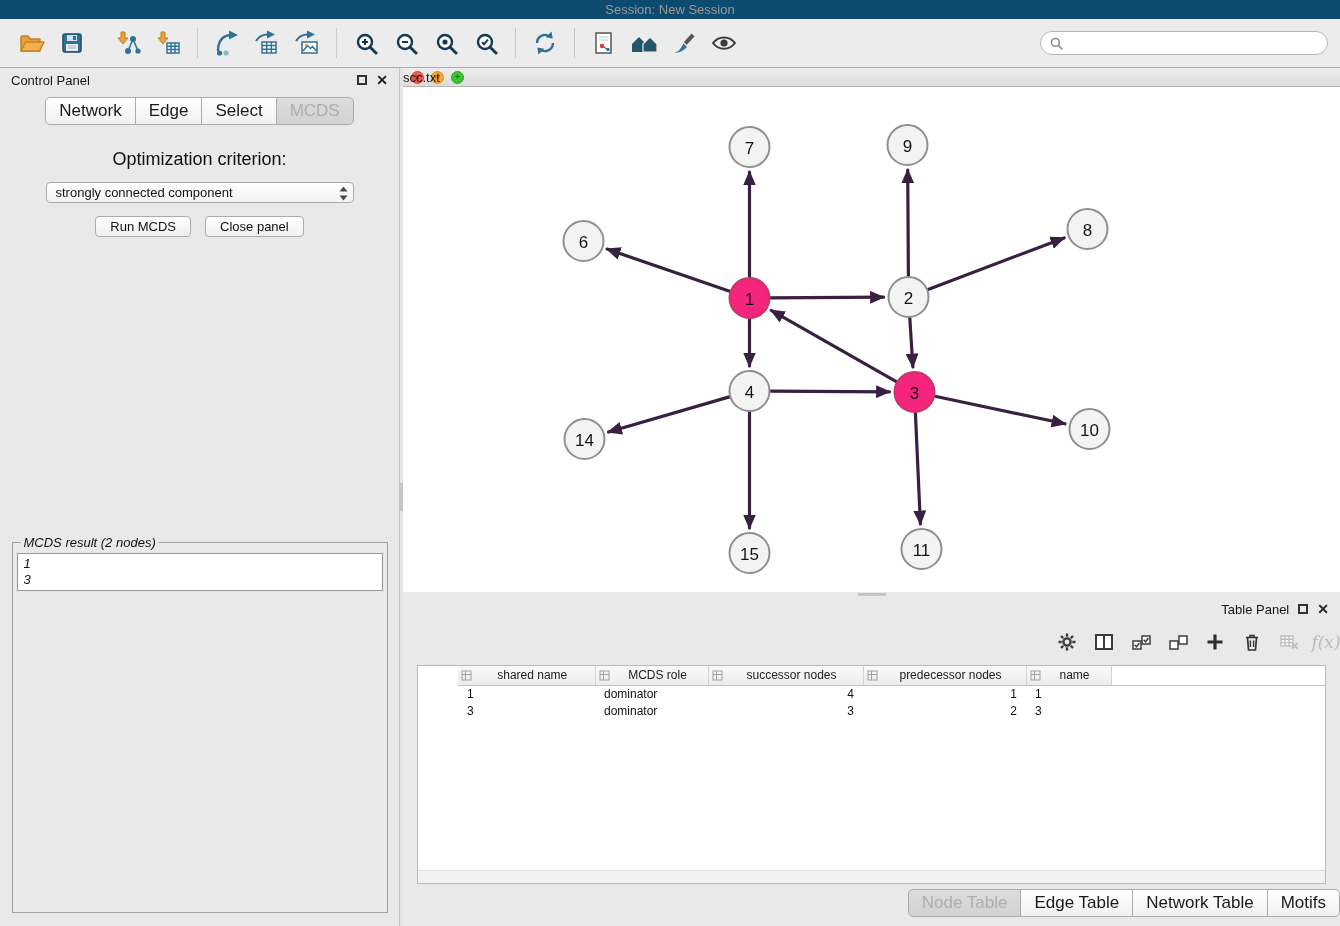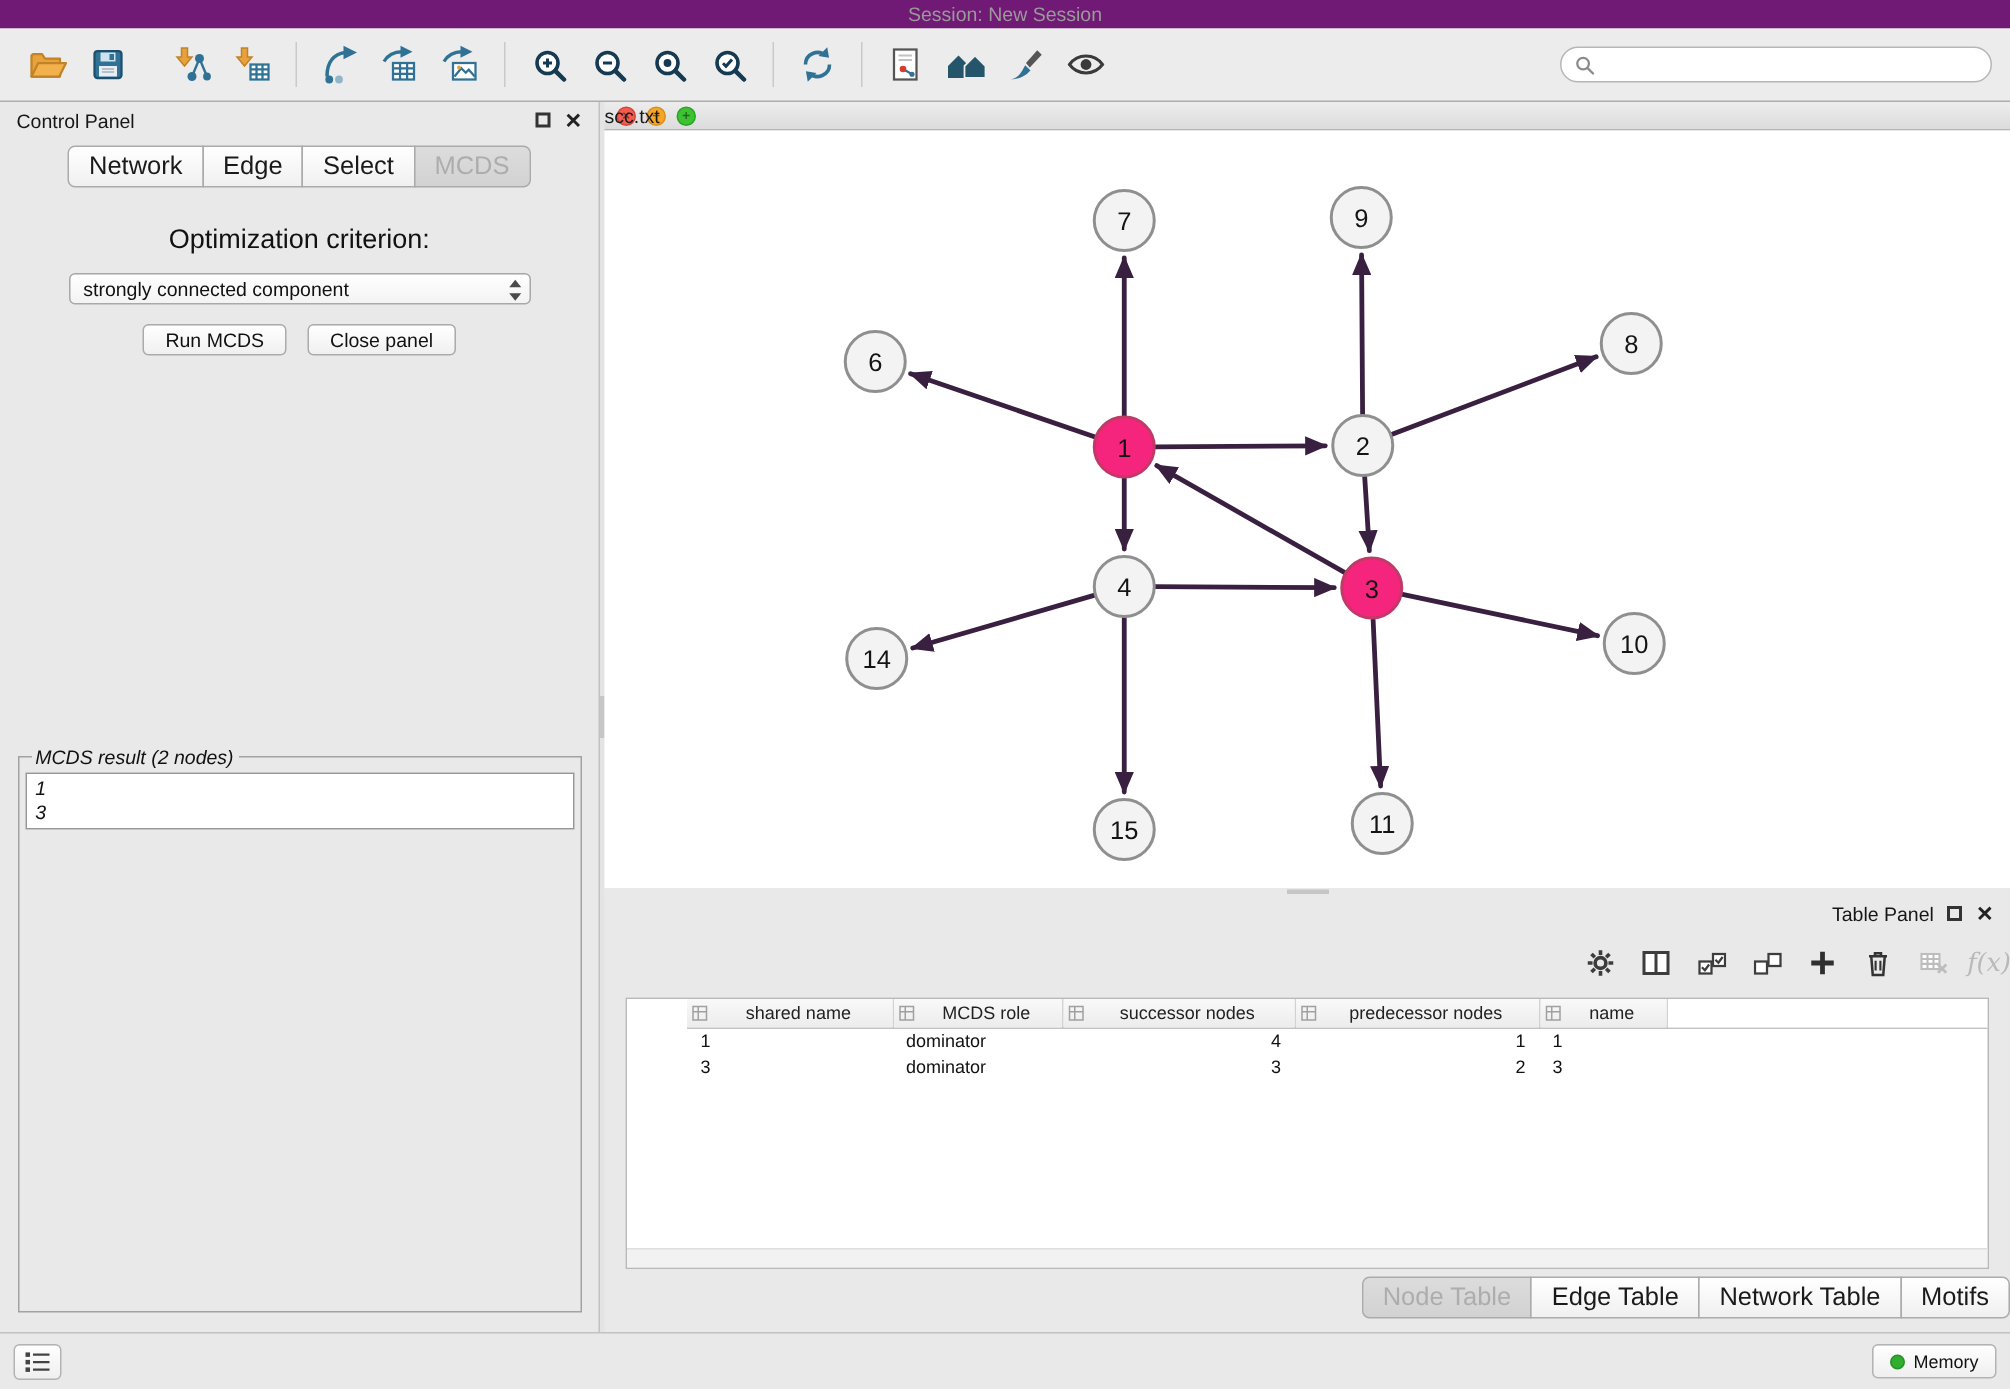--- a/index.html
+++ b/index.html
@@ -2,21 +2,21 @@
 <html><head>
 <meta charset="utf-8">
 <style>
   * { box-sizing: border-box; margin: 0; padding: 0; }
   html,body { width:1340px; height:926px; }
   body { font-family:"Liberation Sans", sans-serif; background:#e9e9e9; }
 
   .app { width:1340px; height:926px; display:flex; flex-direction:column; overflow:hidden; background:#e9e9e9; position:relative; }
 
   
-  .titlebar { height:19px; background:#701a75; display:flex; align-items:center; justify-content:center;
+  .titlebar { height:19px; background:#0c4a6e; display:flex; align-items:center; justify-content:center;
               font-size:13px; color:#9a9a9a; flex:0 0 auto; }
 
   
   .toolbar { height:49px; flex:0 0 auto; display:flex; align-items:center; padding:0 12px;
              background:#ececec; border-bottom:1px solid #adadad; }
   .tbtn { background:none; border:none; width:34px; height:36px; display:flex; align-items:center; justify-content:center;
           margin:0 3px; cursor:default; }
   .tsep { width:1px; height:30px; background:#c9c9c9; margin:0 9px; }
   .tgap { width:16px; }
   .searchbox { margin-left:auto; width:288px; height:24px; background:#fff; border:1px solid #b6b6b6;
@@ -503,31 +503,13 @@
         <div class="tabrow tp-tabs" id="table-tabs">
             <span class="tab first active">Node Table</span>
             <span class="tab">Edge Table</span>
             <span class="tab">Network Table</span>
             <span class="tab last">Motifs</span>
           </div>
       </div>
     </div>
   </div>
 
-  <div class="statusbar">
-    <button class="list-btn">
-      <svg width="18" height="14" viewBox="0 0 18 14">
-          <g fill="#444">
-            <rect x="1" y="0.6" width="3" height="3"></rect>
-            <rect x="1" y="5.6" width="3" height="3"></rect>
-            <rect x="1" y="10.6" width="3" height="3"></rect>
-          </g>
-          <g stroke="#444" stroke-width="1.6">
-            <path d="M6 2.1h11M6 7.1h11M6 12.1h11"></path>
-          </g>
-        </svg>
-    </button>
-    <button class="memory-btn">
-      <span class="dot"></span>
-      <span>Memory</span>
-    </button>
-  </div>
 </div>
 
 </body></html>

